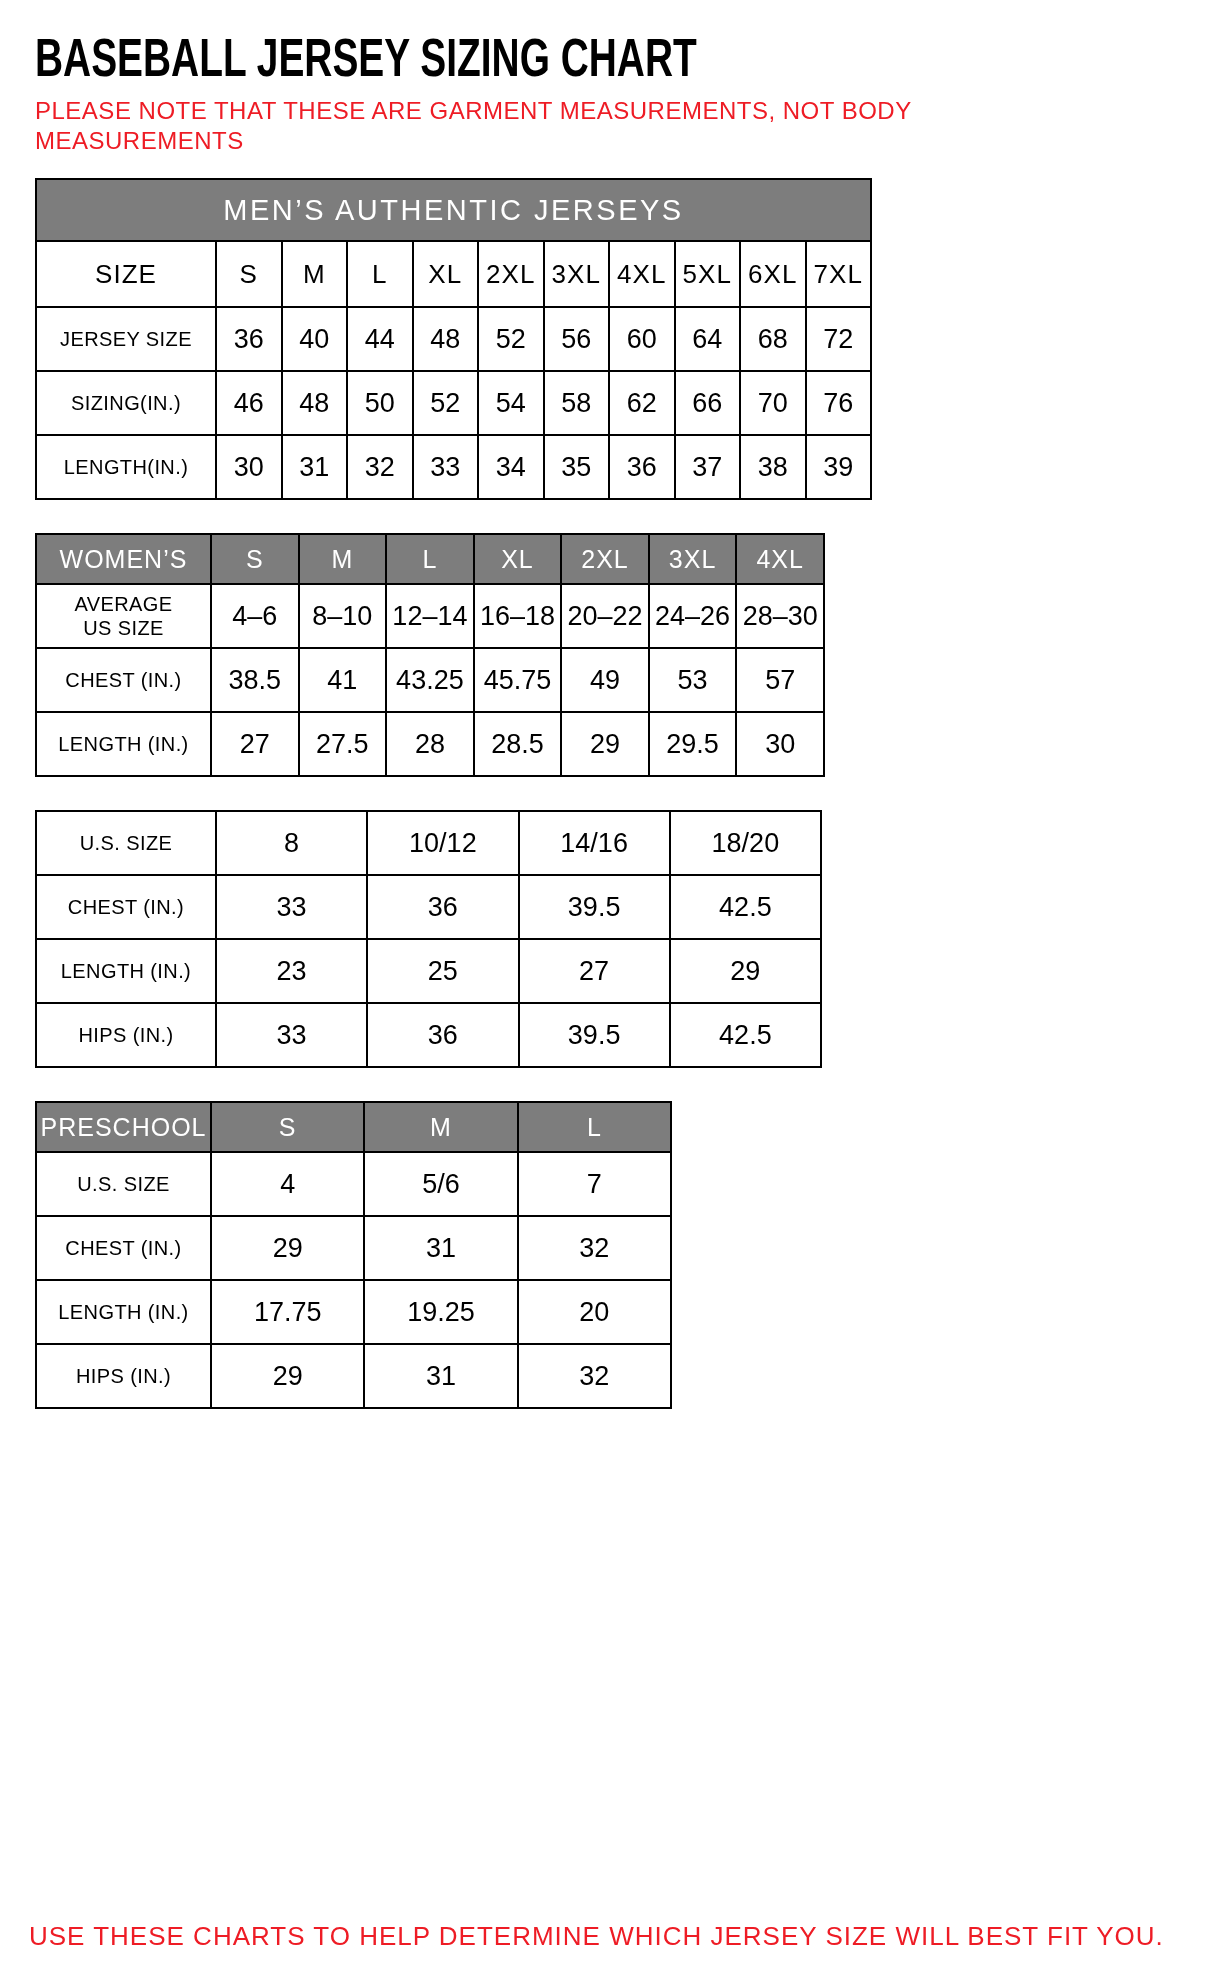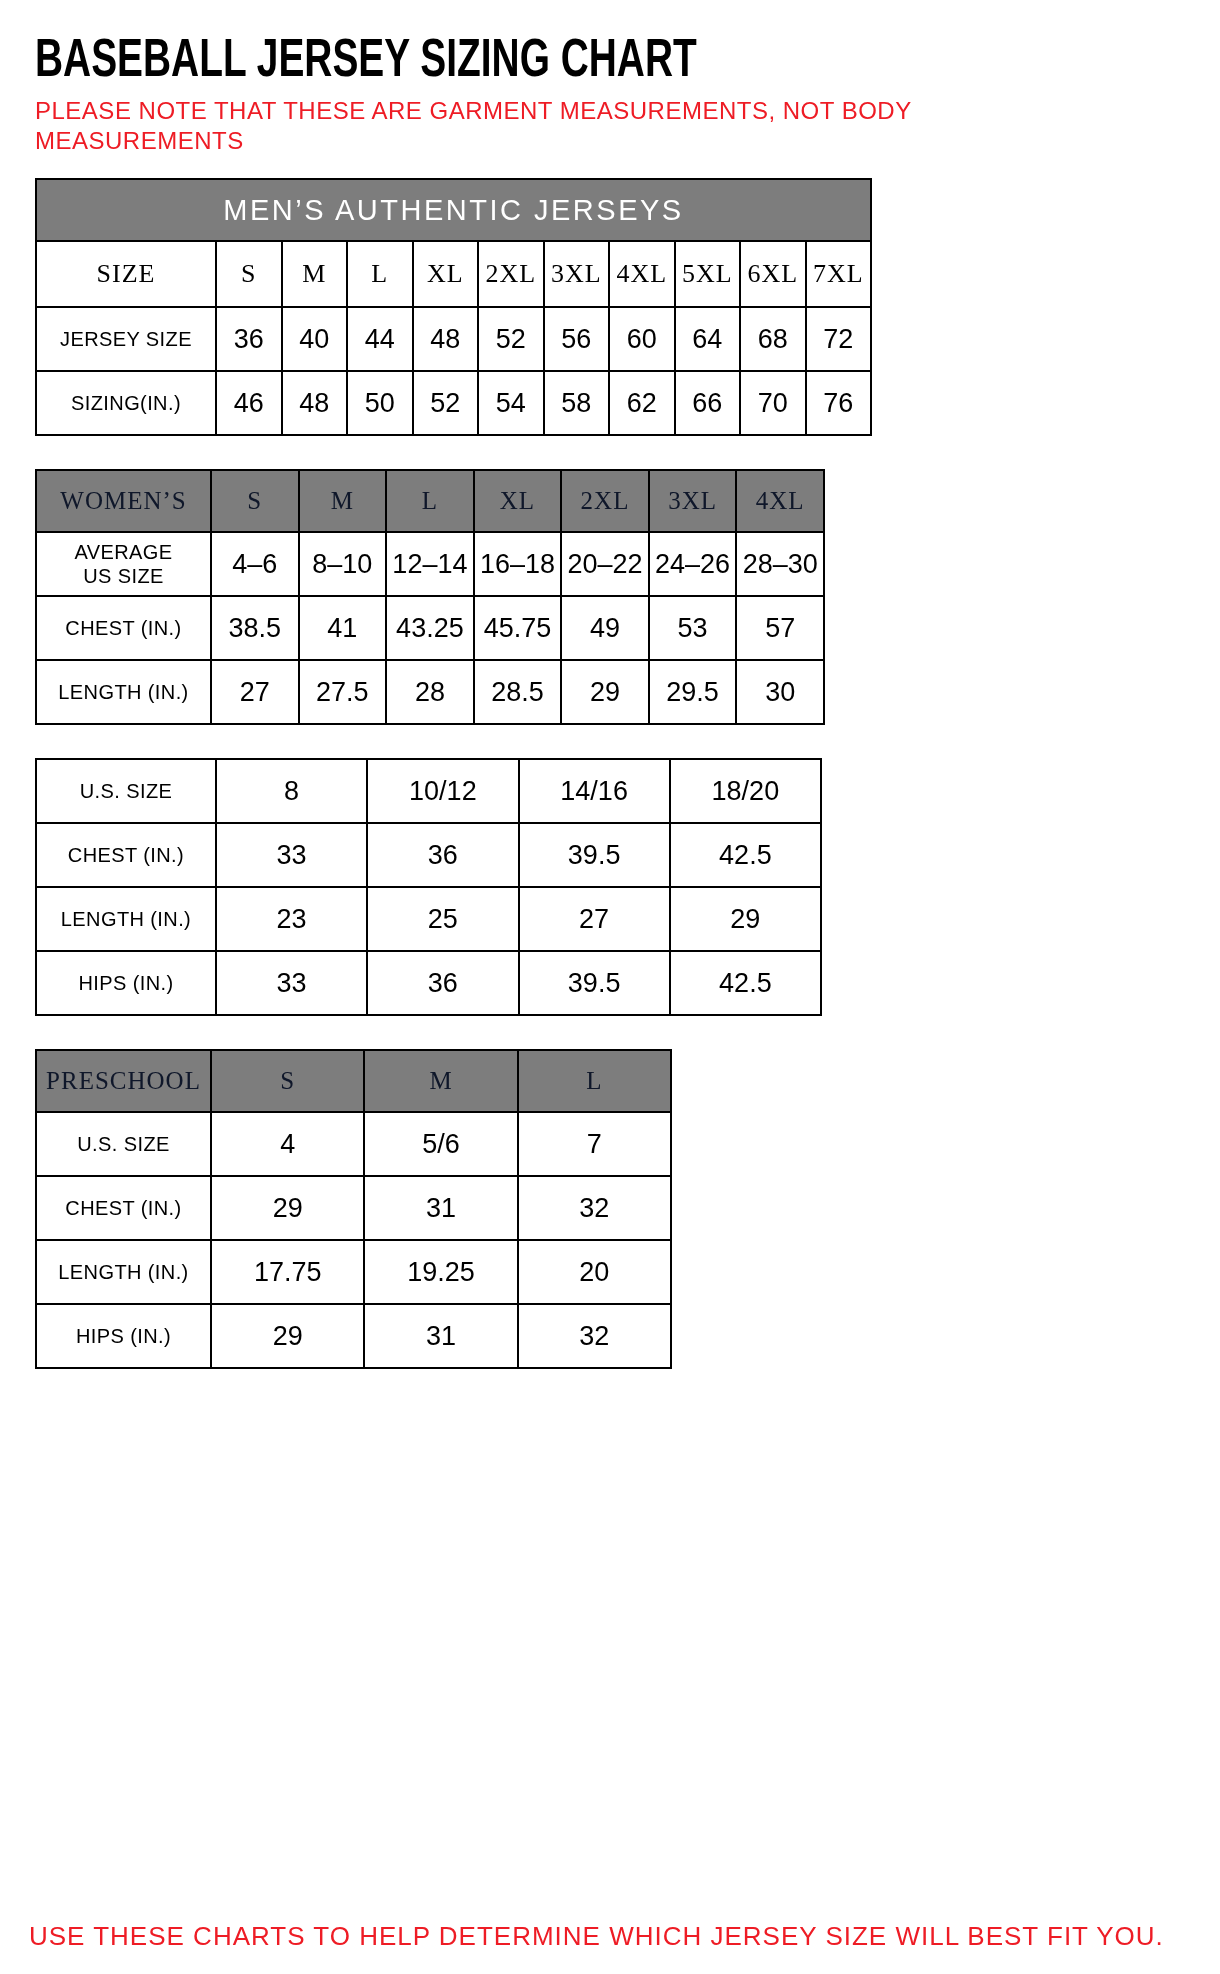--- a/index.html
+++ b/index.html
@@ -19,22 +19,22 @@
   .top-note { max-width:900px; margin-top:2px; }
   .bottom-note { position:absolute; left:29px; bottom:22px; white-space:nowrap; font-size:26px; letter-spacing:1px; }
 
   table.sizing-table { border-collapse:collapse; table-layout:fixed; margin-top:33px; background:#fff; }
   table.sizing-table.first { margin-top:22px; }
   .sizing-table th, .sizing-table td {
     border:2px solid var(--border-black);
     text-align:center; vertical-align:middle; font-weight:400;
   }
   .title-bar { background:var(--header-gray); color:#fff; font-size:29px; letter-spacing:2.5px; height:62px; }
-  .header-row th { height:66px; font-size:26px; letter-spacing:1px; background:#fff; color:#000;font-family:Liberation Serif, serif; }
-  .header-row.gray th { background:var(--header-gray); color:#0f172a; height:62px; font-size:25px; }
+  .header-row th { height:66px; font-size:26px; letter-spacing:1px; background:#fff; color:#000; }
+  .header-row.gray th { background:var(--header-gray); color:#ffffff; height:50px; font-size:25px; }
   .data-row td { height:64px; }
   .row-label { font-size:20px; white-space:pre-line; line-height:1.2; padding:0 4px; letter-spacing:.4px; }
   .val { font-size:27px; }
 </style>
 </head>
 <body>
 
 <div class="page">
   <h1 class="page-title">BASEBALL JERSEY SIZING CHART</h1>
   <p class="note top-note">PLEASE NOTE THAT THESE ARE GARMENT MEASUREMENTS, NOT BODY MEASUREMENTS</p>
@@ -89,20 +89,33 @@
           <td class="val">48</td>
           <td class="val">50</td>
           <td class="val">52</td>
           <td class="val">54</td>
           <td class="val">58</td>
           <td class="val">62</td>
           <td class="val">66</td>
           <td class="val">70</td>
           <td class="val">76</td>
         </tr>
+        <tr class="data-row">
+          <td class="row-label">LENGTH(IN.)</td>
+          <td class="val">30</td>
+          <td class="val">31</td>
+          <td class="val">32</td>
+          <td class="val">33</td>
+          <td class="val">34</td>
+          <td class="val">35</td>
+          <td class="val">36</td>
+          <td class="val">37</td>
+          <td class="val">38</td>
+          <td class="val">39</td>
+        </tr>
       </tbody>
     </table>
 
   <table class="sizing-table" style="width:790px">
       <colgroup>
         <col style="width:175px">
         <col>
         <col>
         <col>
         <col>

